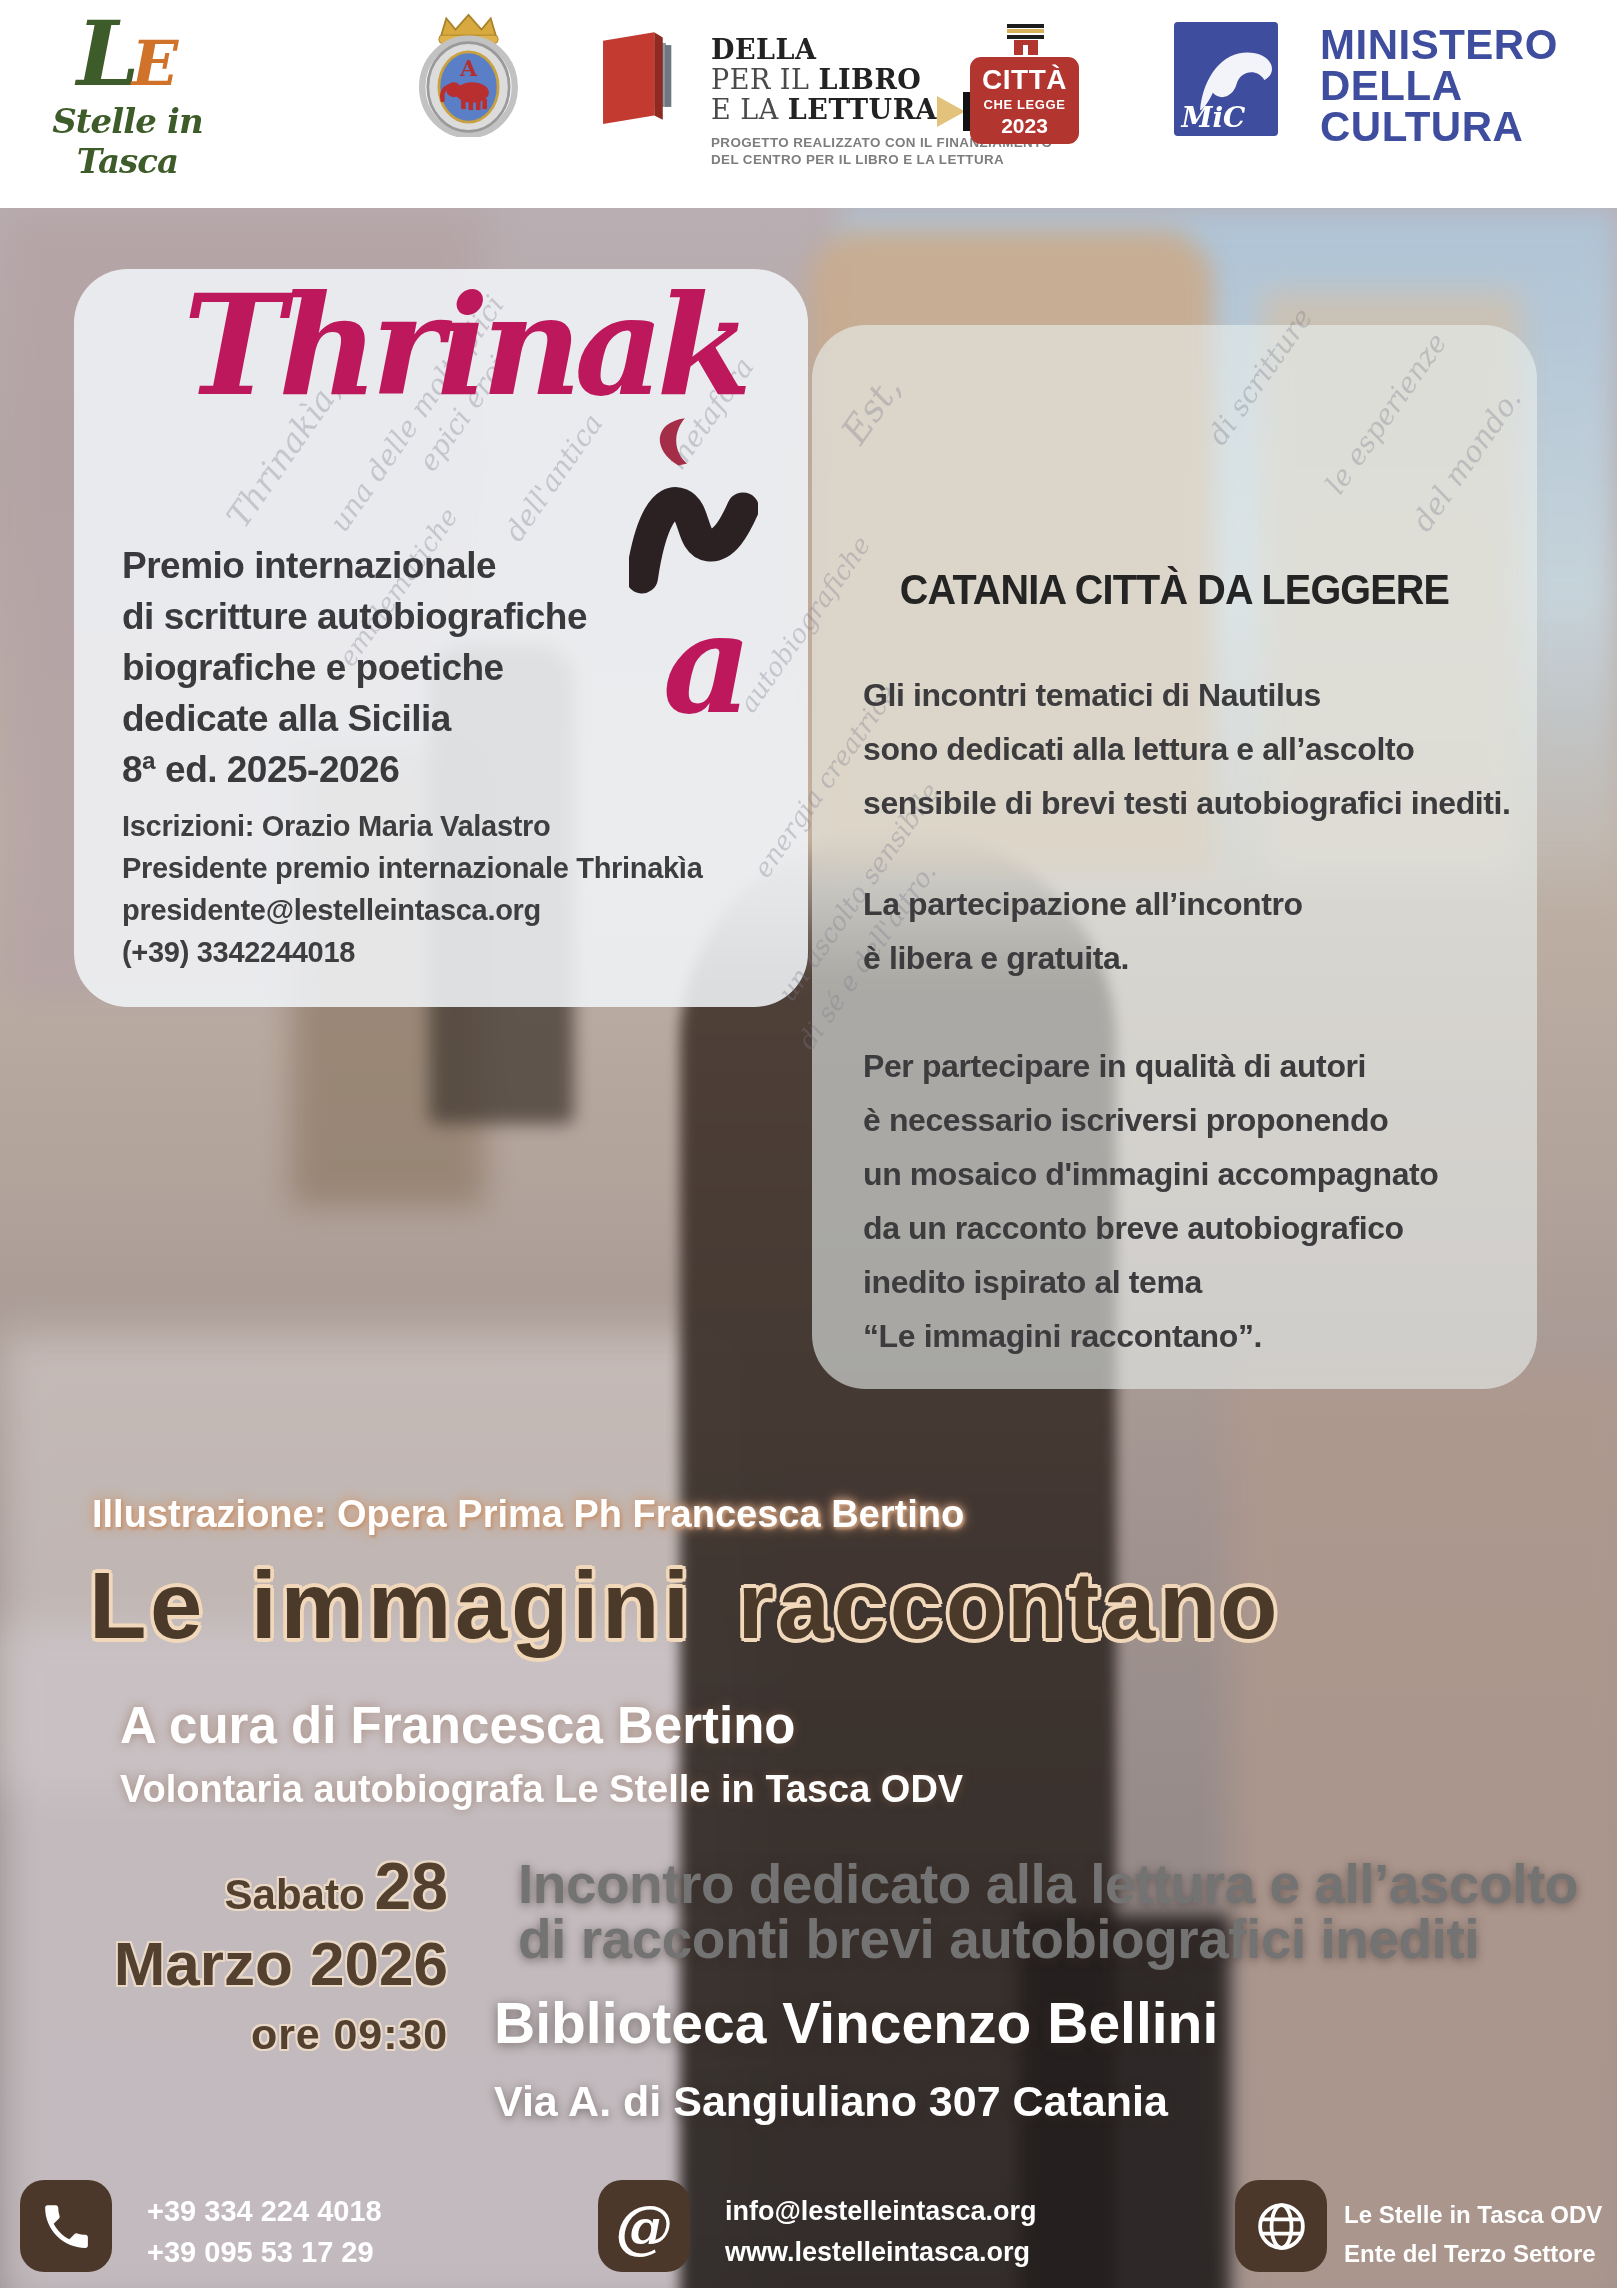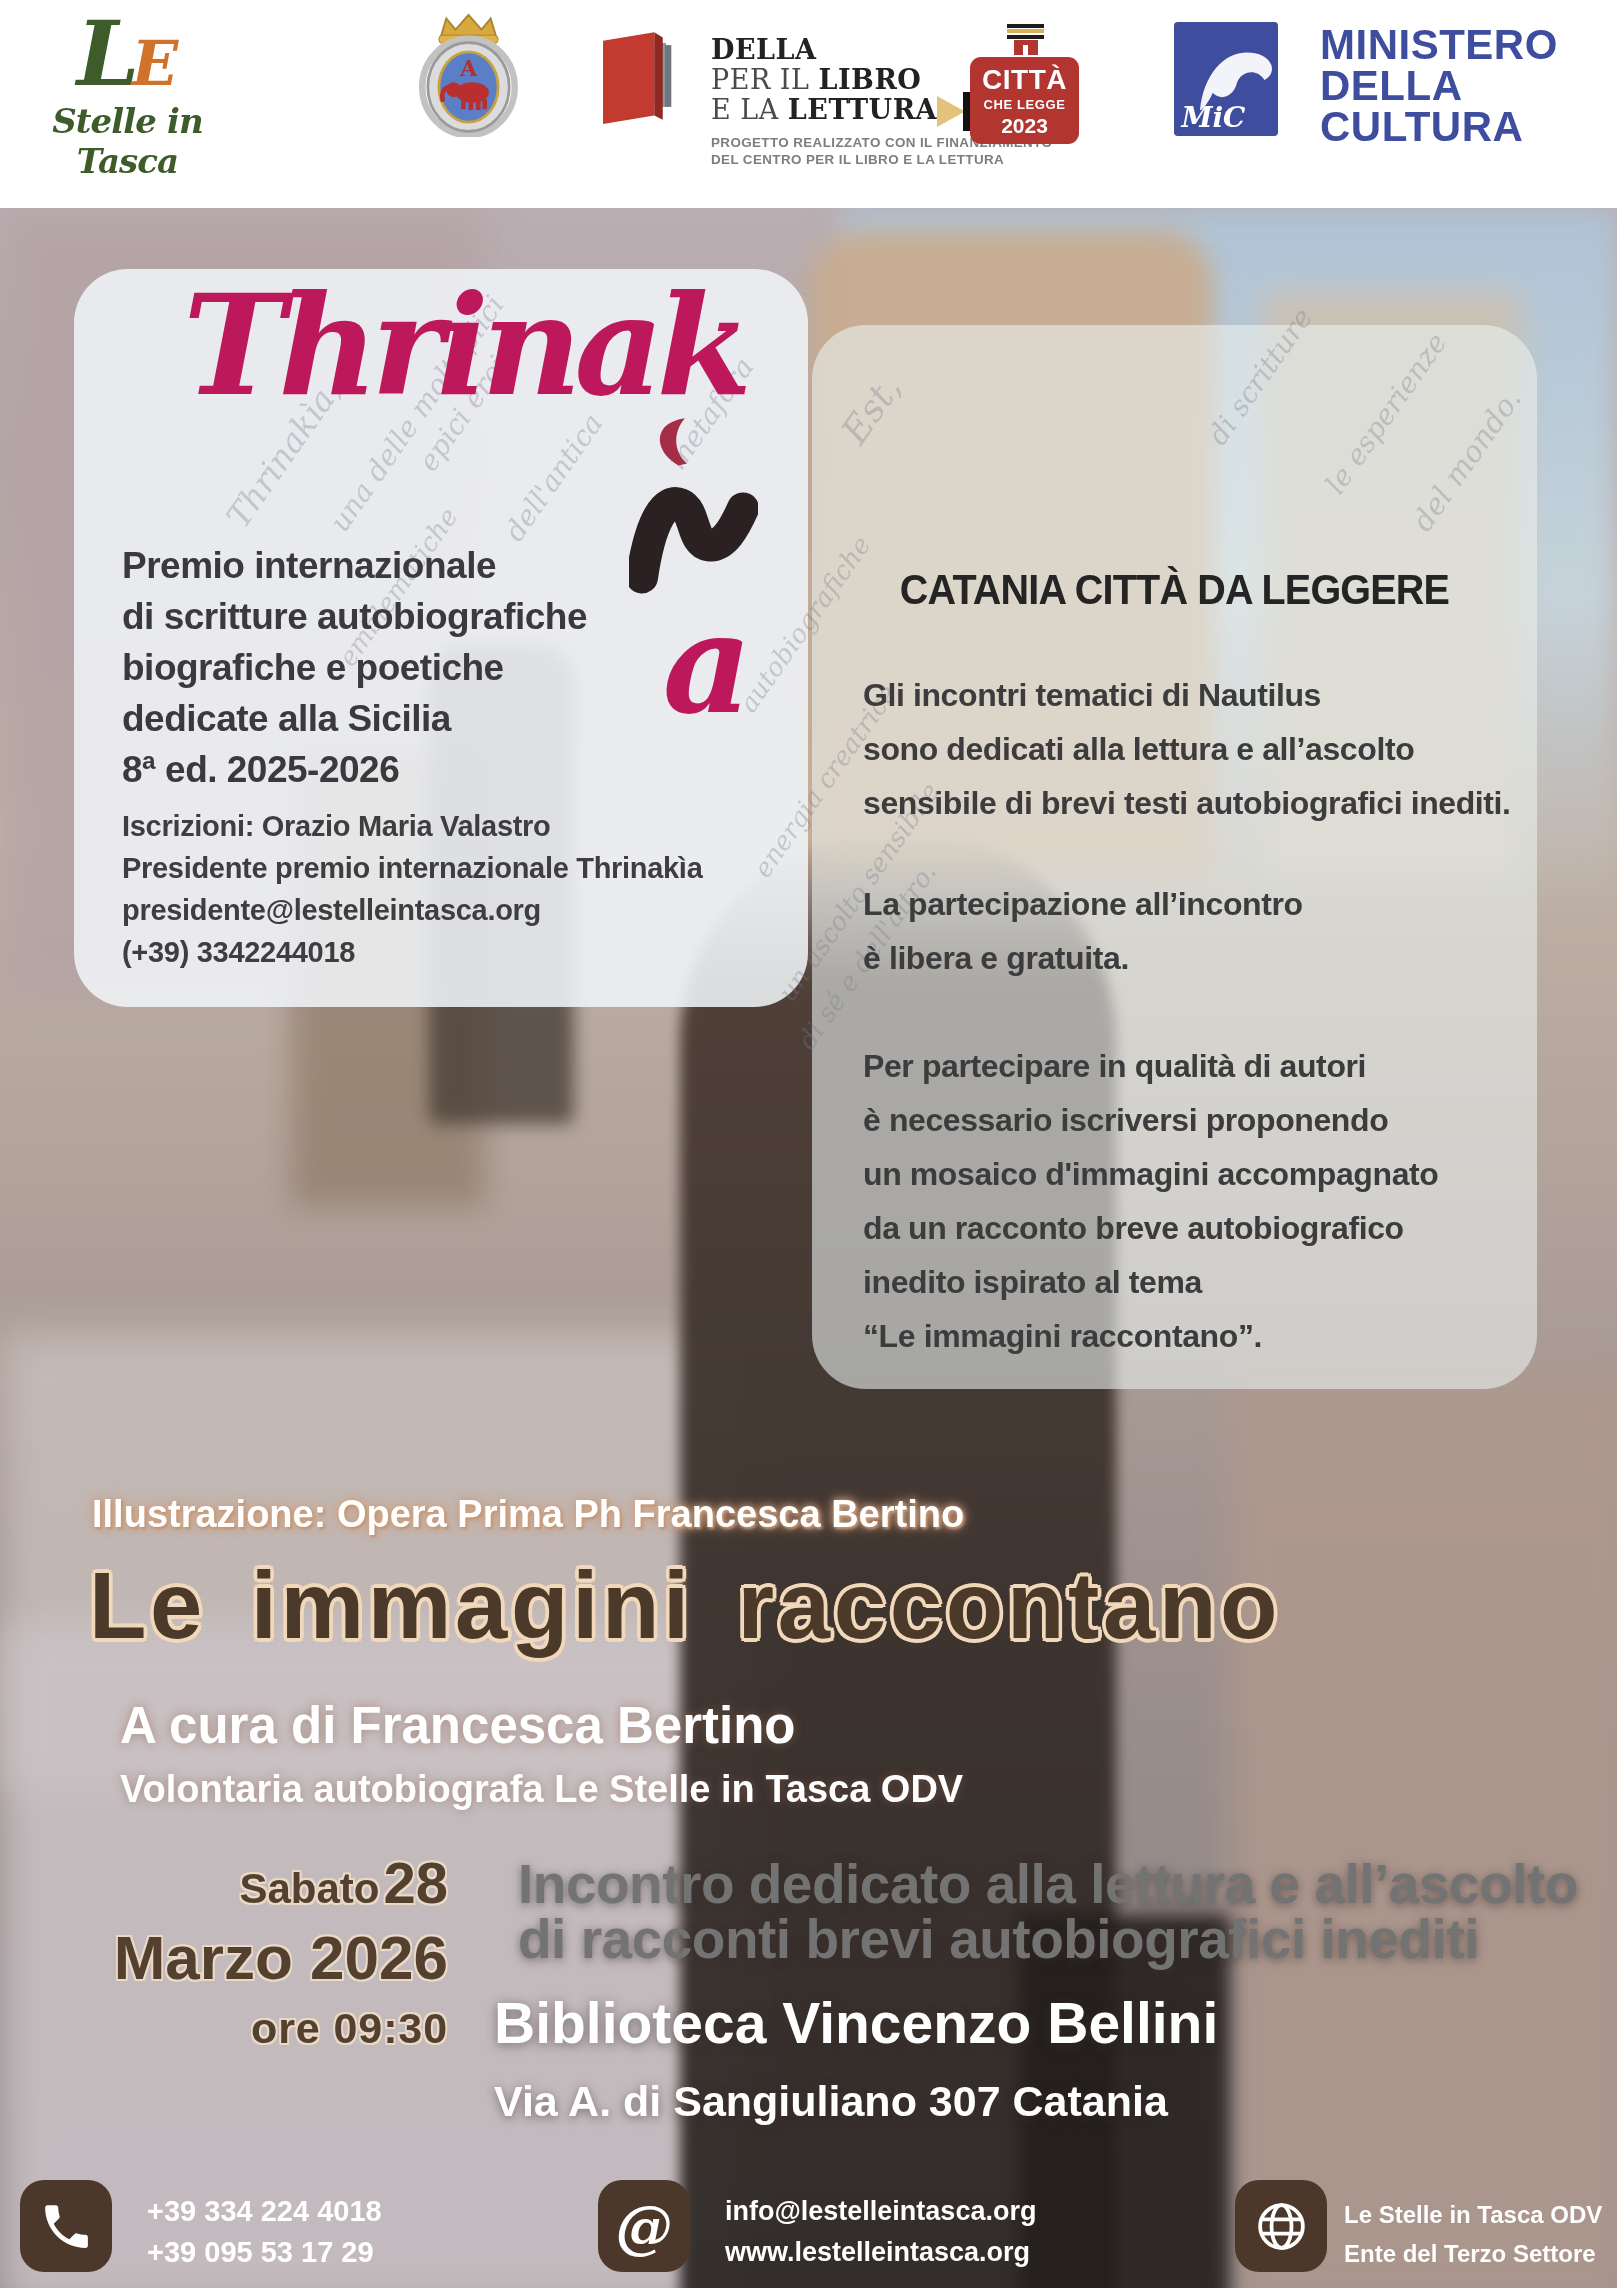--- a/index.html
+++ b/index.html
@@ -81,21 +81,21 @@
   
   .credit{position:absolute; left:92px; top:1493px; z-index:3; font-size:38px; font-weight:700; color:#ffffff;
     text-shadow:0 0 7.4px #cd9f7e, 0 0 13px #cd9f7e, 1.8px 1.8px 2.8px #b98a68;}
   .big-title{position:absolute; left:89px; top:1552px; z-index:3; margin:0; font-size:94px; font-weight:800; color:#4b3929; letter-spacing:3.7px; word-spacing:14.8px;
     text-shadow:3.7px 0 0 #f2d8ba,-3.7px 0 0 #f2d8ba,0 3.7px 0 #f2d8ba,0 -3.7px 0 #f2d8ba,2.8px 2.8px 0 #f2d8ba,-2.8px -2.8px 0 #f2d8ba,2.8px -2.8px 0 #f2d8ba,-2.8px 2.8px 0 #f2d8ba;}
   .curator{position:absolute; left:120px; top:1696px; z-index:3; font-size:51px; font-weight:700; color:#fff; text-shadow:0 0 11px rgba(140,100,75,.6);}
   .curator-sub{position:absolute; left:120px; top:1768px; z-index:3; font-size:38px; font-weight:700; color:#fff; text-shadow:0 0 9.2px rgba(140,100,75,.55);}
   .when{position:absolute; left:83px; top:1857px; width:365px; z-index:3; text-align:right; color:#54402f; font-weight:800;
     text-shadow:1.8px 0 0 #e9d9c6,-1.8px 0 0 #e9d9c6,0 1.8px 0 #e9d9c6,0 -1.8px 0 #e9d9c6,1.8px 1.8px 0 #e9d9c6,-1.8px -1.8px 0 #e9d9c6,1.8px -1.8px 0 #e9d9c6,-1.8px 1.8px 0 #e9d9c6;}
   .when .day-label{font-size:42px;}
-  .when .day-num{font-size:58px; line-height:.9; margin-left:4px;}
+  .when .day-num{font-size:66px; line-height:.9; margin-left:10px;}
   .when .month{display:block; font-size:62px; margin-top:9px;}
   .when .time{display:block; font-size:43px; margin-top:11px; letter-spacing:0.9px;}
   .desc{position:absolute; left:494px; top:1857px; z-index:3; font-size:55px; line-height:55px; font-weight:800; color:#737373; letter-spacing:-0.5px; text-shadow:0 1.8px 9.2px rgba(60,45,40,.55);margin-left:24px;}
   .venue{position:absolute; left:494px; top:1990px; z-index:3; font-size:57px; font-weight:800; color:#fff; text-shadow:0 1.8px 11px rgba(60,45,40,.55);}
   .address{position:absolute; left:494px; top:2077px; z-index:3; font-size:43px; font-weight:800; color:#fff; text-shadow:0 1.8px 9.2px rgba(60,45,40,.55);}
 
   
   .fgroup{position:absolute; z-index:3; top:2180px;}
   .ficon{position:absolute; top:0; width:92px; height:92px; background:#4c382a; border-radius:24px; display:flex; align-items:center; justify-content:center;}
   .ftext{position:absolute; top:11px; color:#fff; font-weight:700; white-space:nowrap;}

